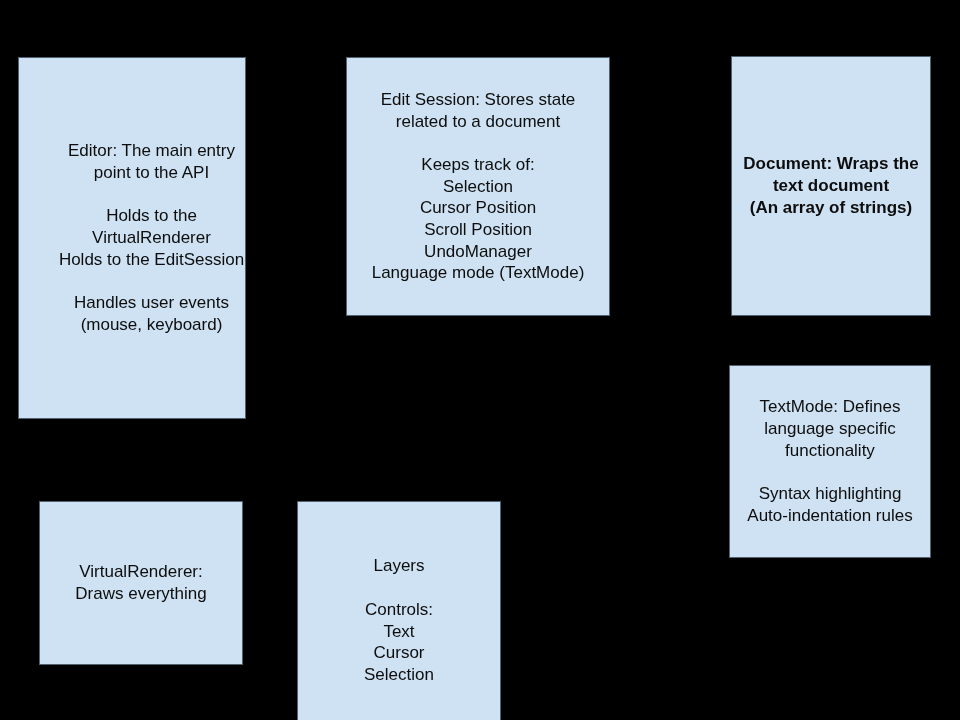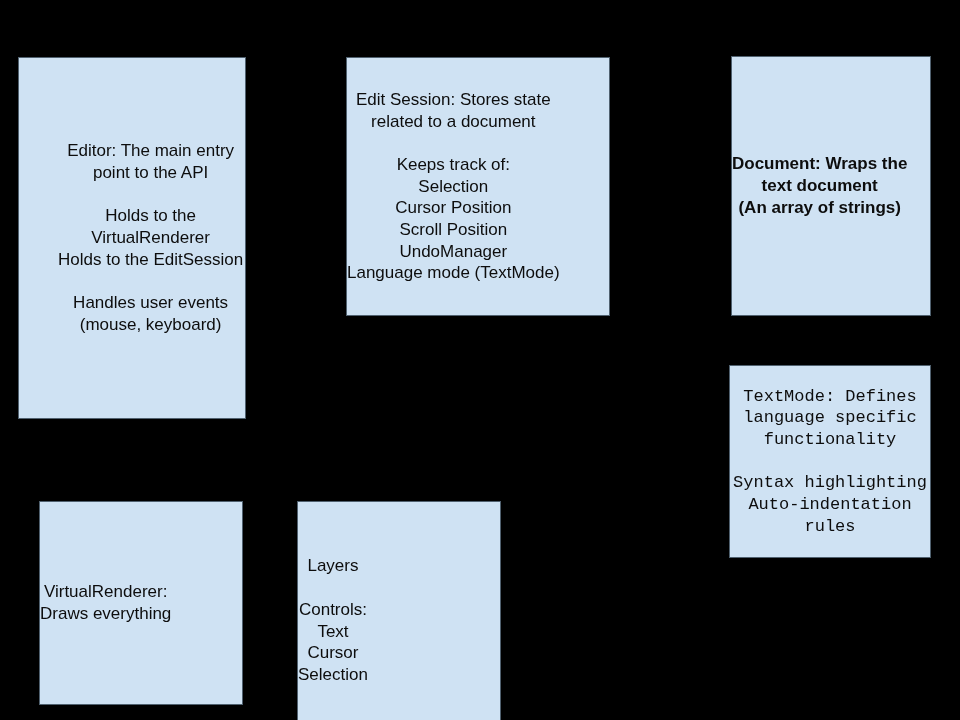--- a/index.html
+++ b/index.html
@@ -14,35 +14,35 @@
     background: var(--bg, #000000);
     font-family: "Liberation Sans", sans-serif;
   }
   .box {
     position: absolute;
     box-sizing: border-box;
     background: var(--box-fill, #cfe2f3);
     border: 1px solid var(--box-border, #50616f);
     display: flex;
     align-items: center;
-    justify-content: flex-start;
+    justify-content: center;
   }
   .box-text {
     white-space: pre-line;
     text-align: center;
     font-size: 17px;
     line-height: 21.7px;
     color: var(--text, #0d0d0d);
   }
   
   .box-editor           { left: 18px;  top: 57px;  width: 228px; height: 362px; padding-left: 39px; }
   .box-edit-session     { left: 346px; top: 57px;  width: 264px; height: 259px; }
   .box-document         { left: 731px; top: 56px;  width: 200px; height: 260px; font-weight: bold; }
-  .box-textmode         { left: 729px; top: 365px; width: 202px; height: 193px; font-family: Liberation Mono, monospace; }
-  .box-virtual-renderer { left: 39px;  top: 501px; width: 204px; height: 204px; }
+  .box-textmode         { left: 729px; top: 365px; width: 202px; height: 193px; }
+  .box-virtual-renderer { left: 39px;  top: 501px; width: 204px; height: 164px; }
   .box-layers           { left: 297px; top: 501px; width: 204px; height: 239px; }
 </style>
 </head>
 <body>
 
 <div class="canvas">
 
   <div class="box box-editor">
     <div class="box-text">Editor: The main entry
 point to the API

